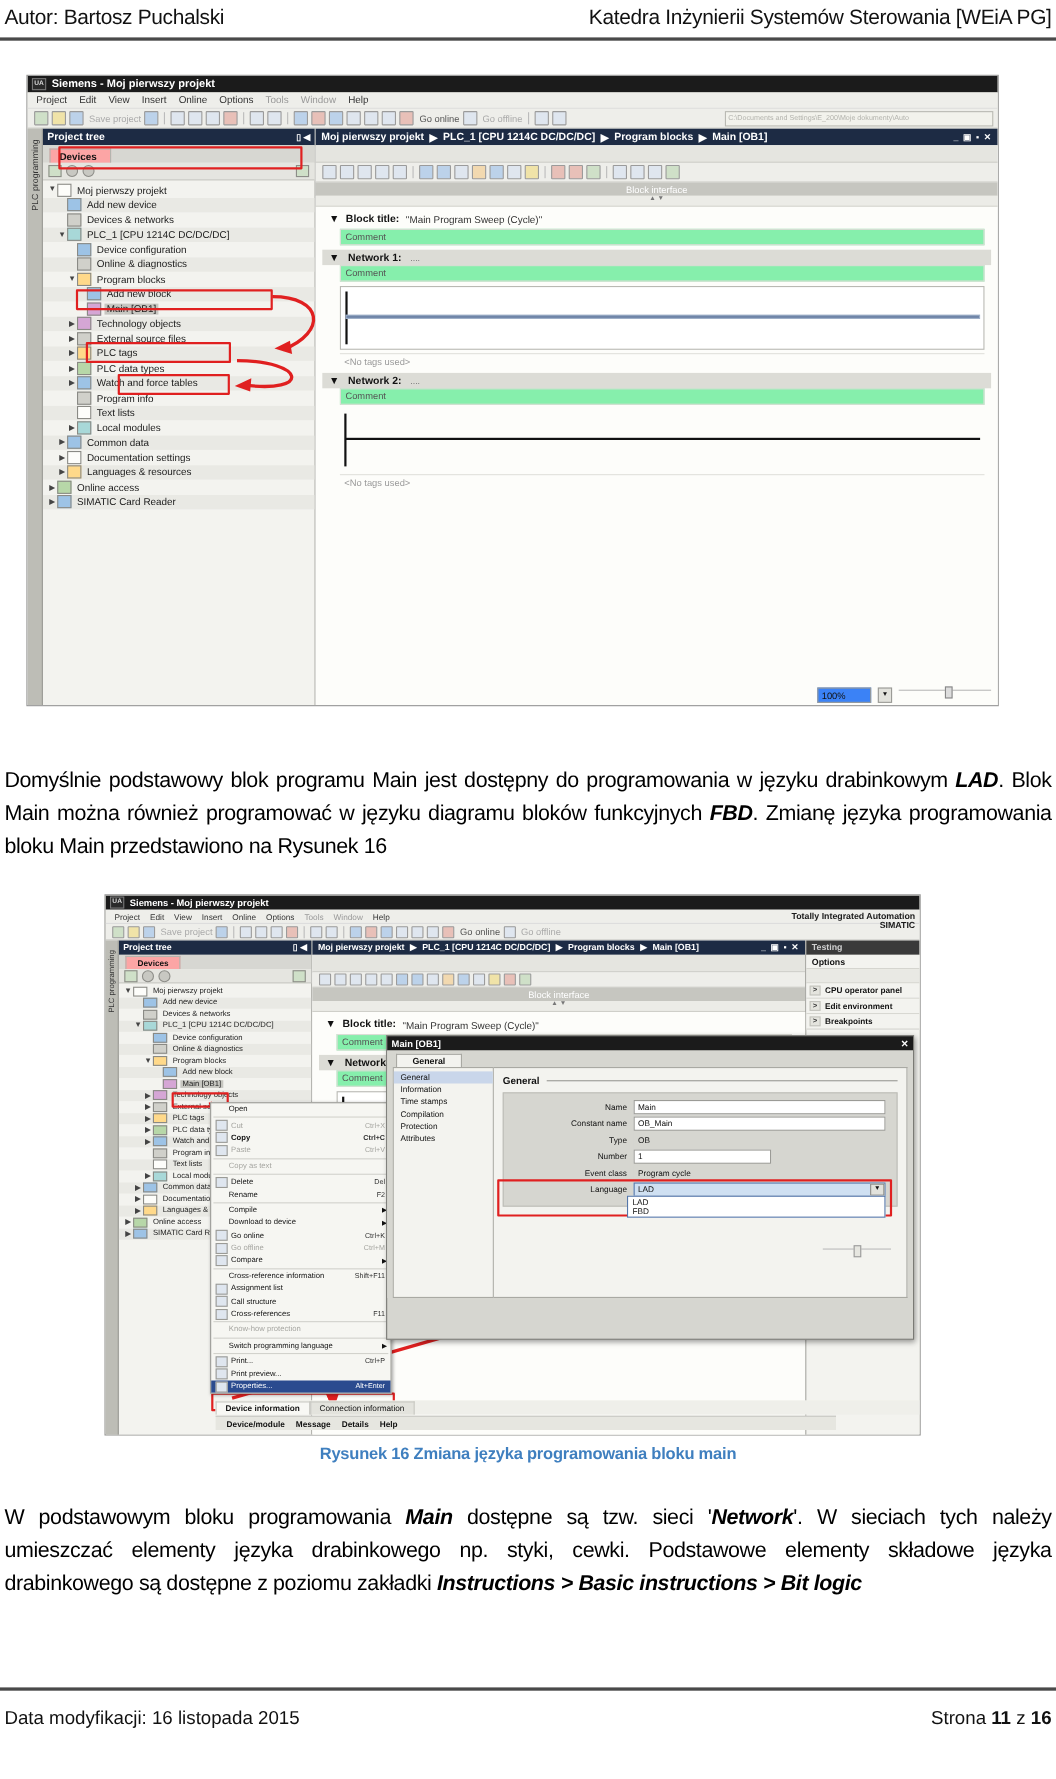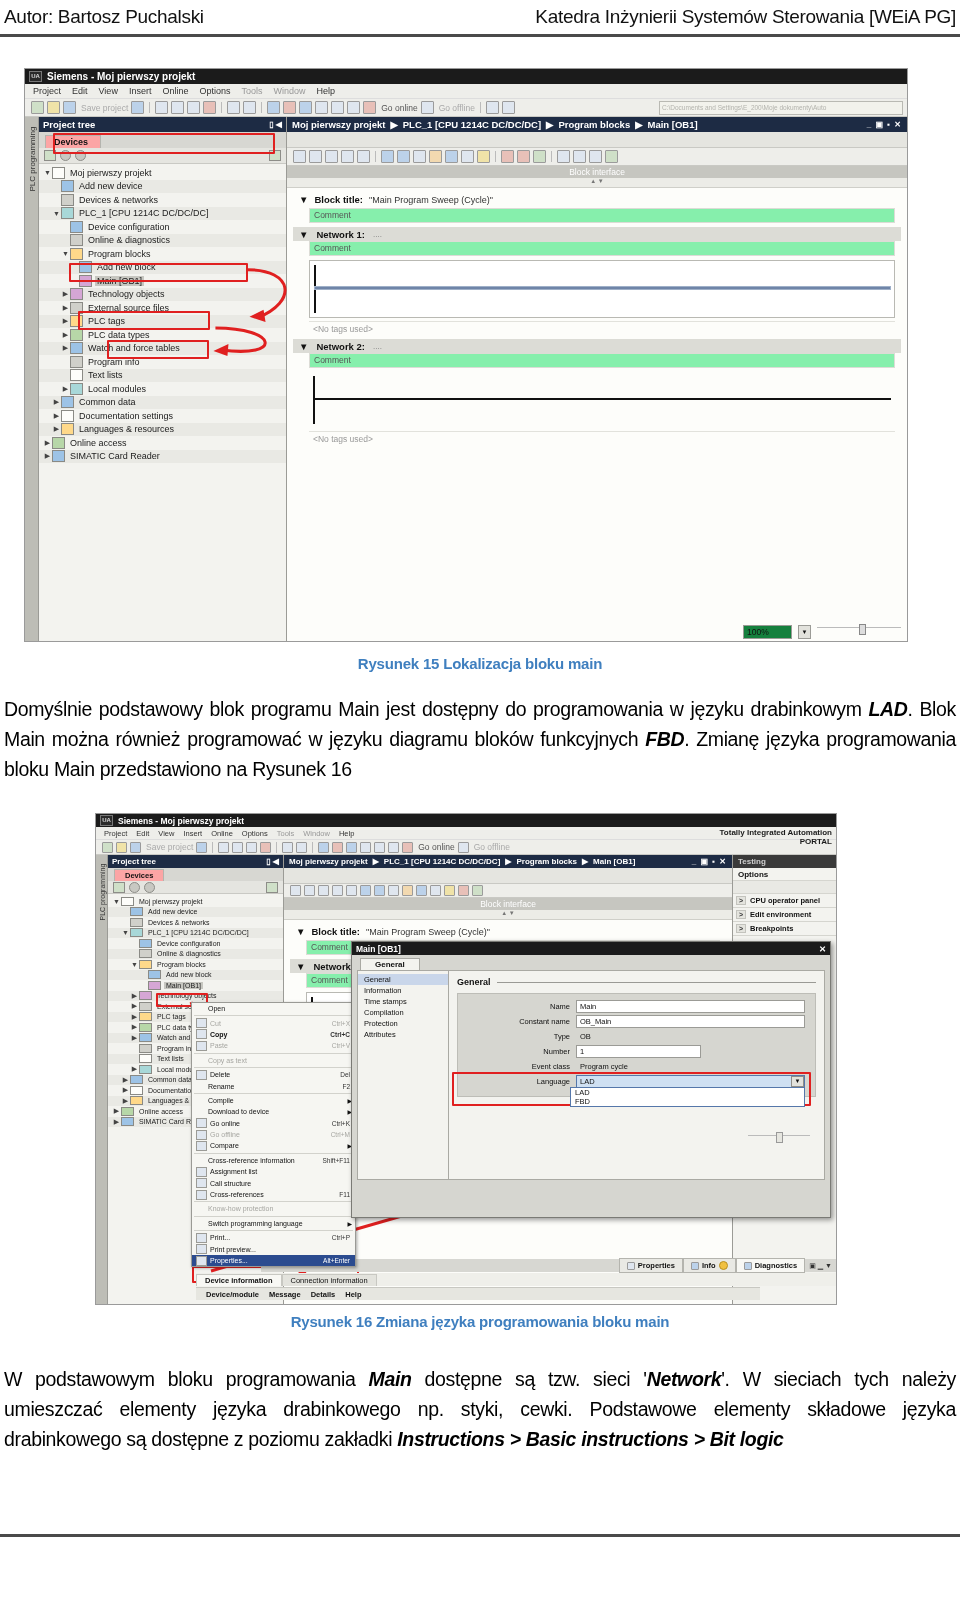--- a/index.html
+++ b/index.html
@@ -118,21 +118,21 @@
   .netbar{height:14px;background:#dcdcd6;display:flex;align-items:center;gap:8px;
           font-size:9.5px;font-weight:bold;padding-left:6px;margin-top:3px;}
   .netbar .dots{font-weight:normal;color:#777;font-size:8px;}
   .rung{margin:4px 6px 0 16px;height:56px;position:relative;}
   .rung.framed{border:1px solid #b9b9b3;background:#fff;}
   .rail{position:absolute;left:4px;top:4px;bottom:4px;width:2px;background:#111;}
   .wire{position:absolute;left:5px;top:26px;right:4px;height:2px;background:#111;}
   .wire.sel{background:#6f85a8;box-shadow:0 0 0 1px #9fb0c8;}
   .notags{font-size:8.5px;color:#999;border-top:1px solid #e2e2dc;margin:3px 6px 0 16px;padding:2px 0 2px 4px;}
   .zoombar{position:absolute;right:6px;bottom:4px;display:flex;align-items:center;gap:6px;}
-  .zoomval{border:1px solid #9b9b96;background:#15803d;font-size:8.5px;width:44px;height:12px;
+  .zoomval{border:1px solid #9b9b96;background:#3b82f6;font-size:8.5px;width:44px;height:12px;
            line-height:12px;text-align:left;padding-left:3px;}
   .zoomcaret{width:11px;height:12px;border:1px solid #9b9b96;background:#e2e2dc;font-size:6px;
              text-align:center;line-height:12px;}
   .zoomslider{width:84px;height:10px;border-top:1px solid #bbb;position:relative;}
   .zoomslider i{position:absolute;left:42px;top:-4px;width:5px;height:9px;background:#ddd;border:1px solid #888;}
 
   
   .redbox{position:absolute;border:2.5px solid #e02020;border-radius:1px;pointer-events:none;}
   .arrowsvg{position:absolute;left:0;top:0;width:100%;height:100%;pointer-events:none;}
 
@@ -523,21 +523,20 @@
       <div class="redbox" style="left:82px;top:271px;width:98px;height:15px;"></div>
       <svg class="arrowsvg" viewBox="0 0 880 570" preserveAspectRatio="none">
         <path d="M222 200 C 268 200, 272 232, 232 248" fill="none" stroke="#e02020" stroke-width="3"></path>
         <path d="M240 252 L224 247 L238 240 Z" fill="#e02020"></path>
         <path d="M190 258 C 252 258, 258 288, 196 280" fill="none" stroke="#e02020" stroke-width="3"></path>
         <path d="M188 281 L203 274 L202 286 Z" fill="#e02020"></path>
       </svg>
     </div>
   </div>
 
-  <div class="caption cap1">Rysunek 15 Lokalizacja bloku main</div>
 
   <div class="para p1">
     <span>Domyślnie podstawowy blok programu Main jest dostępny do programowania w języku drabinkowym </span><span class="b">LAD</span><span>. Blok Main można również programować w języku diagramu bloków funkcyjnych </span><span class="b">FBD</span><span>. Zmianę języka programowania bloku Main przedstawiono na Rysunek 16</span>
   </div>
 
   <div class="fig2">
     <div class="tia">
 
       <div class="tia-title">
         <span class="tia-logo">UA</span>
@@ -578,21 +577,21 @@
         <div class="ti"></div>
         <div class="ti"></div>
         <div class="ti r"></div>
         <span class="tlabel">Go online</span>
         <div class="ti"></div>
         <span class="tlabel dim">Go offline</span>
       </div>
 
       <div class="tia-banner">
         <div>Totally Integrated Automation</div>
-        <div>PORTAL</div>
+        <div>SIMATIC</div>
       </div>
 
       <div class="tia-body" style="height:calc(100% - 39px);">
 
         <div class="leftrail">
           <span>PLC programming</span>
         </div>
 
         <div class="projtree">
           <div class="pt-head">
@@ -975,36 +974,20 @@
                 <div class="redbox" style="left:-6px;top:-3px;right:-6px;height:30px;"></div>
               </div>
             </div>
             <div class="scalebar">
                 <i></i>
               </div>
           </div>
         </div>
       </div>
 
-      <div class="btabs">
-        <div class="btab">
-          <span class="ti" style="width:6px;height:6px;"></span>
-          <span>Properties</span>
-        </div>
-        <div class="btab">
-          <span class="ti b" style="width:6px;height:6px;"></span>
-          <span>Info</span>
-          <span class="bdot"></span>
-        </div>
-        <div class="btab active">
-          <span class="ti b" style="width:6px;height:6px;"></span>
-          <span>Diagnostics</span>
-        </div>
-        <span class="wctl">▣ ▁ ▼</span>
-      </div>
 
       <div class="binfo">
         <div class="it active">Device information</div>
         <div class="it">Connection information</div>
       </div>
       <div class="bhdr">
         <span>Device/module</span>
         <span>Message</span>
         <span>Details</span>
         <span>Help</span>
@@ -1022,13 +1005,19 @@
     </div>
   </div>
 
   <div class="caption cap2">Rysunek 16 Zmiana języka programowania bloku main</div>
 
   <div class="para p2">
     <span>W podstawowym bloku programowania </span><span class="bi">Main</span><span> dostępne są tzw. sieci '</span><span class="bi">Network</span><span>'. W sieciach tych należy umieszczać elementy języka drabinkowego np. styki, cewki. Podstawowe elementy składowe języka drabinkowego są dostępne z poziomu zakładki </span><span class="bi">Instructions &gt; Basic instructions &gt; Bit logic</span>
   </div>
 
   <div class="frule"></div>
+  <div class="footer">
+    <div>Data modyfikacji: 16 listopada 2015</div>
+    <div class="f-right">
+      <span>Strona </span><b>11</b><span> z </span><b>16</b>
+    </div>
+  </div>
 </div>
 
 </body></html>

